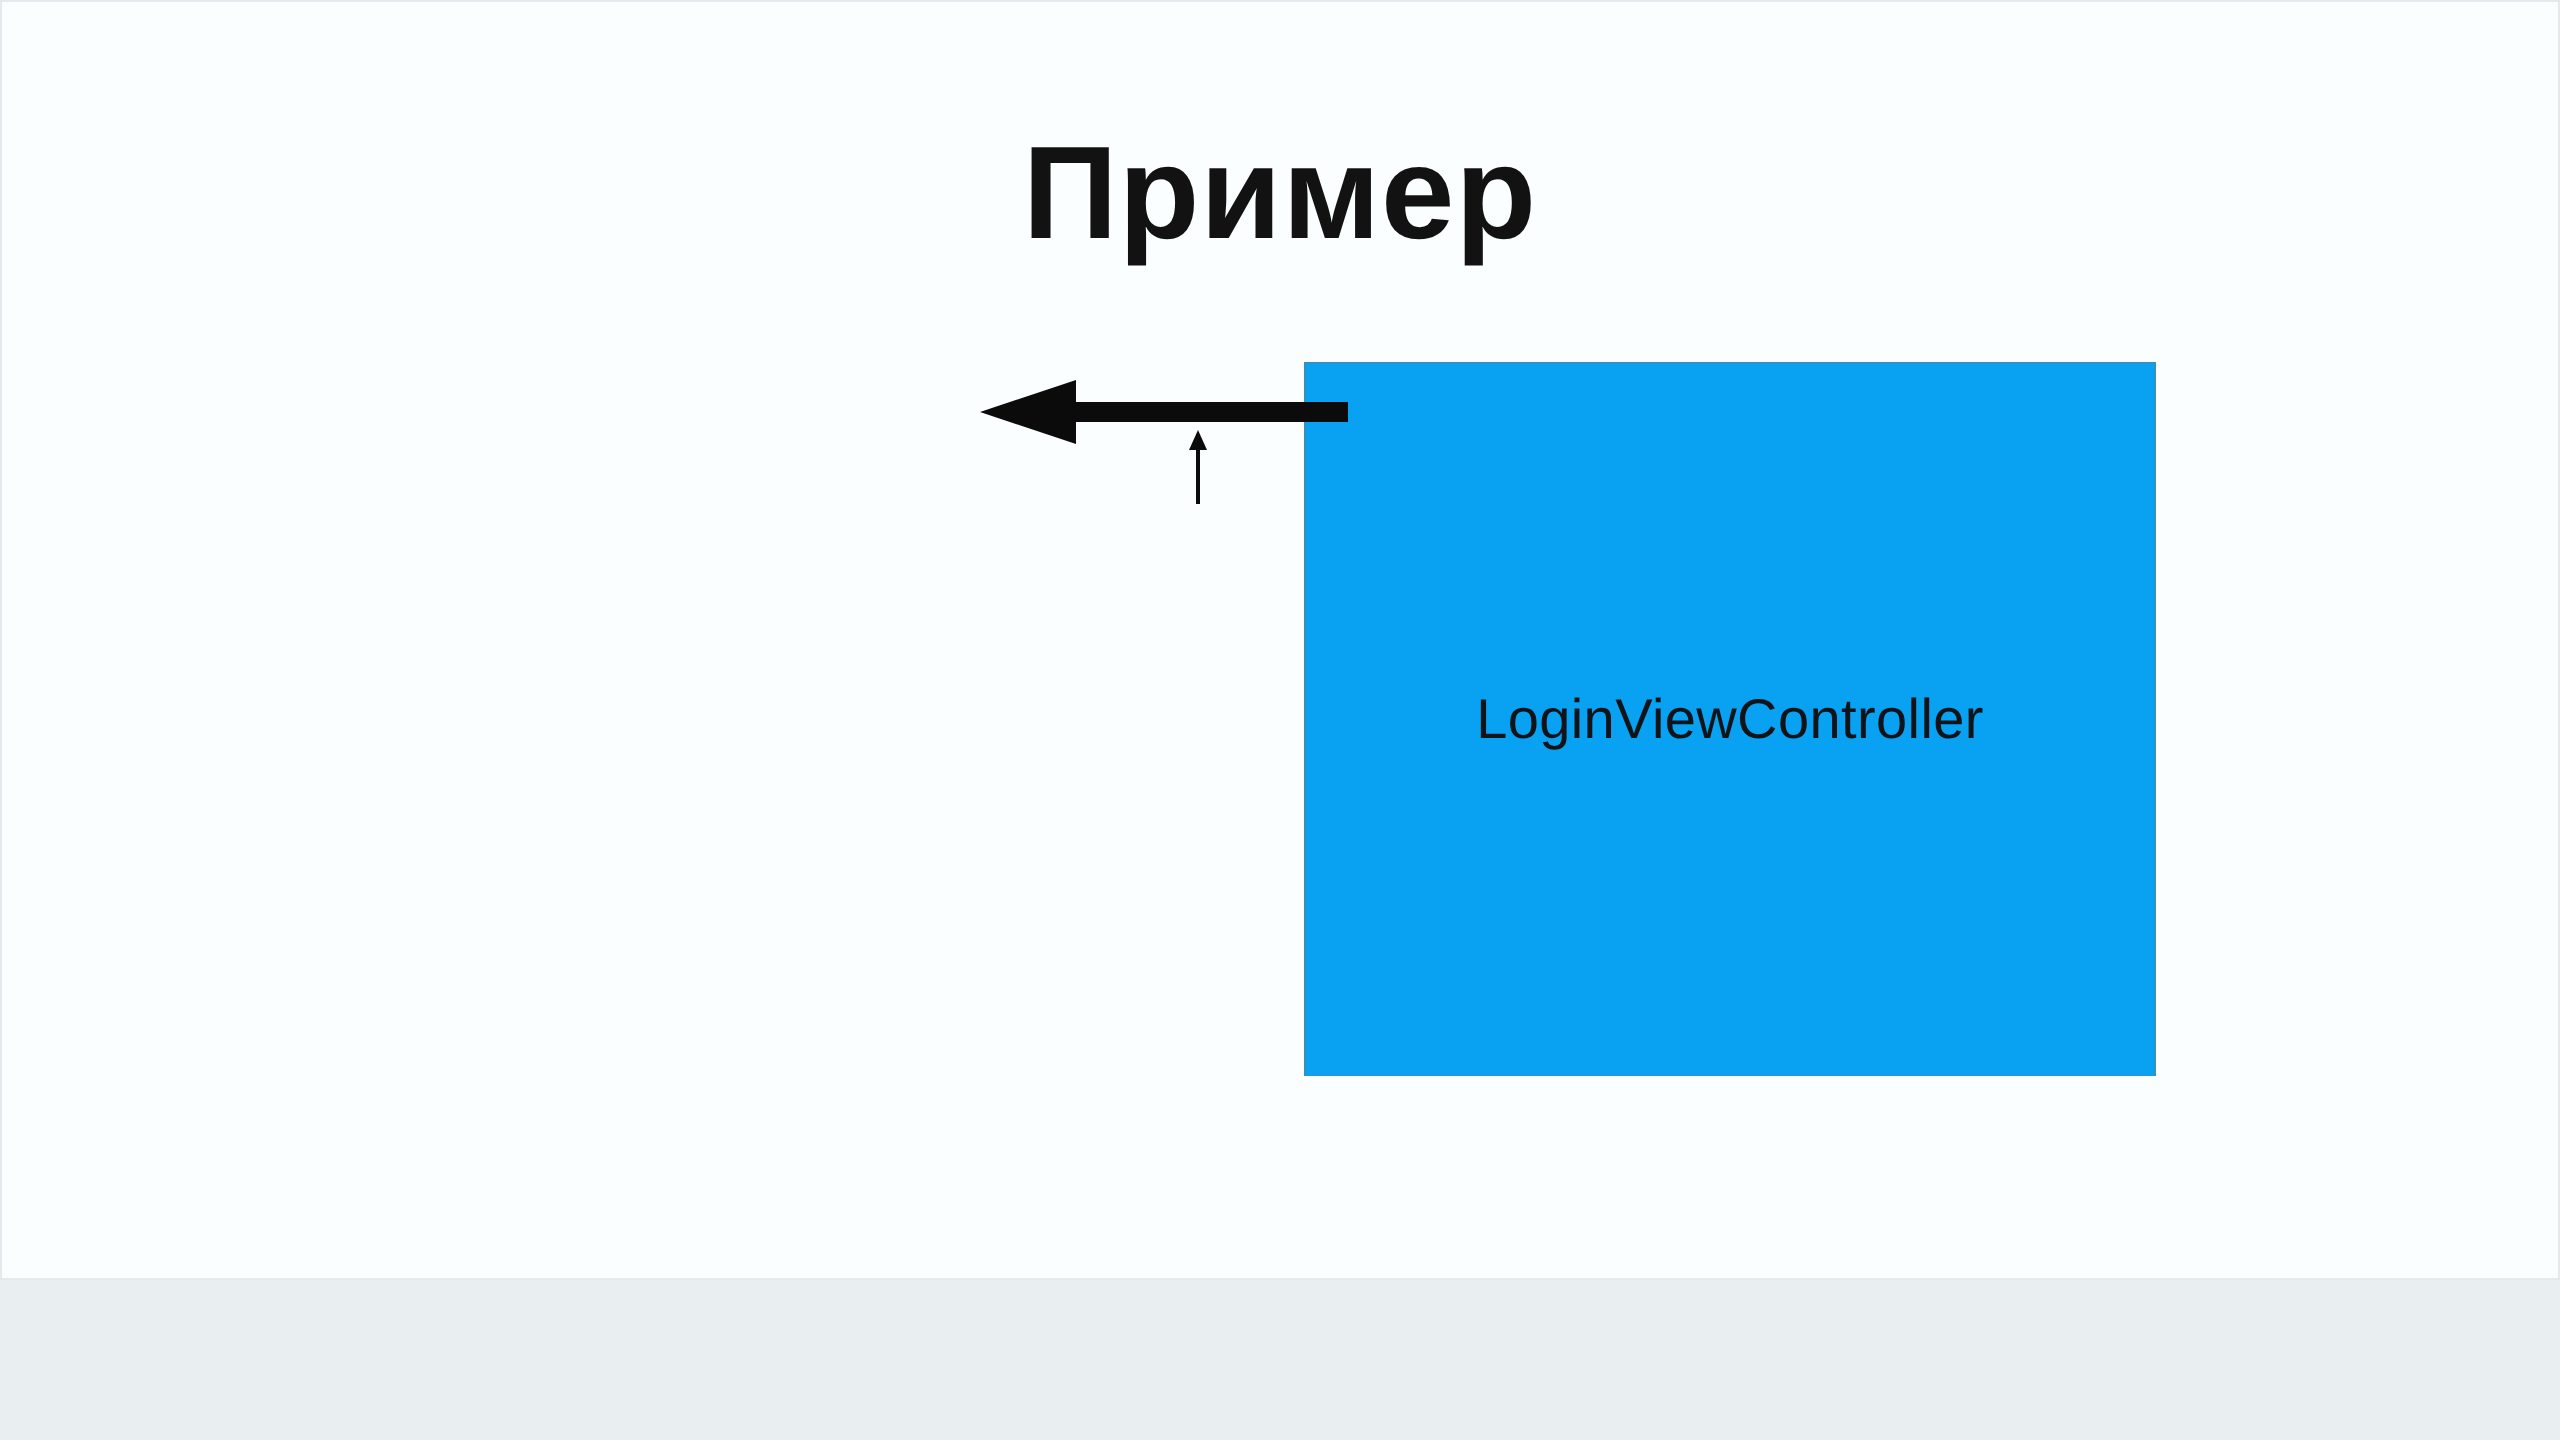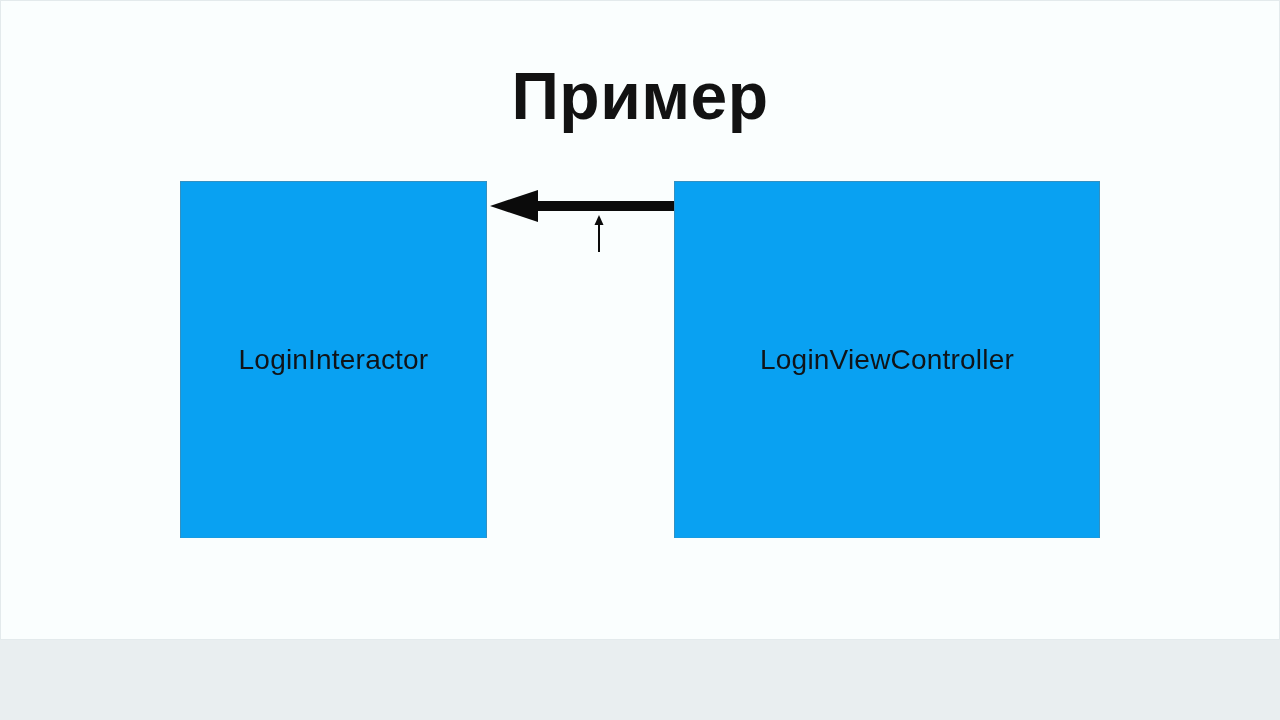--- a/index.html
+++ b/index.html
@@ -38,21 +38,21 @@
     display: flex;
     align-items: center;
     justify-content: center;
     box-sizing: border-box;
   }
   .box-left {
     left: 180px;
     width: 307px;
   }
   .box-right {
-    left: 674px;
+    left: 652px;
     width: 426px;
   }
   .box-label {
     font-size: 28px;
     font-weight: 400;
     color: #101418;
     letter-spacing: 0.2px;
   }
   .big-arrow {
     position: absolute;
@@ -80,23 +80,20 @@
     letter-spacing: 0.2px;
   }
 </style>
 </head>
 <body>
 
 <div class="slide">
 
   <h1 class="slide-title">Пример</h1>
 
-  <div class="box box-left">
-    <span class="box-label">LoginInteractor</span>
-  </div>
 
   <div class="box box-right">
     <span class="box-label">LoginViewController</span>
   </div>
 
   <svg class="big-arrow" viewBox="0 0 186 36">
     <polygon points="2,18 50,2 50,34" fill="#0B0B0B"></polygon>
     <rect x="47" y="13" width="139" height="10" fill="#0B0B0B"></rect>
   </svg>
 

